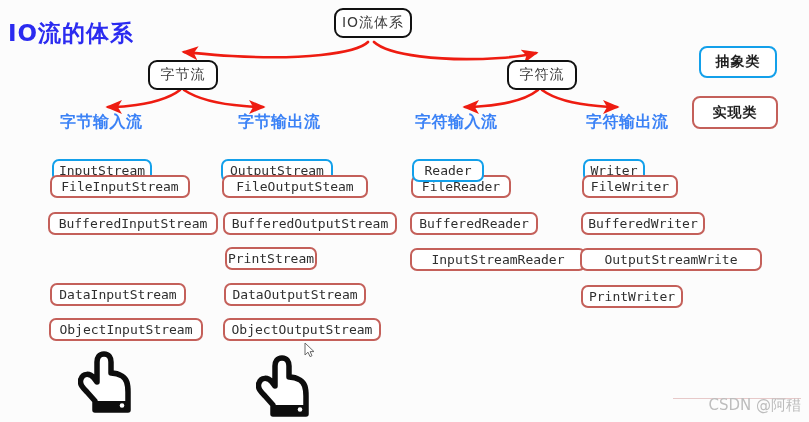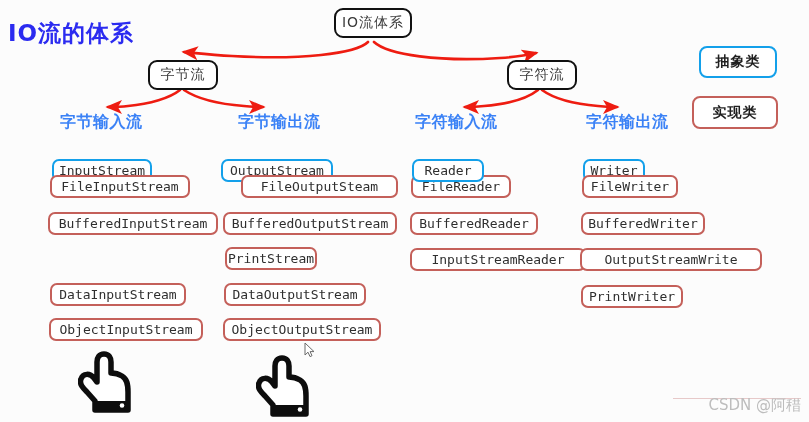--- a/index.html
+++ b/index.html
@@ -177,21 +177,21 @@
   <div class="caption" style="left:415px; top:112px;">字符输入流</div>
   <div class="caption" style="left:586px; top:112px;">字符输出流</div>
 
   <div class="chip abstract" style="left:52px; top:139px; width:100px;">InputStream</div>
   <div class="chip impl" style="left:50px; top:175px; width:140px;">FileInputStream</div>
   <div class="chip impl" style="left:48px; top:212px; width:170px;">BufferedInputStream</div>
   <div class="chip impl" style="left:50px; top:283px; width:136px;">DataInputStream</div>
   <div class="chip impl" style="left:49px; top:318px; width:154px;">ObjectInputStream</div>
 
   <div class="chip abstract" style="left:221px; top:139px; width:112px;">OutputStream</div>
-  <div class="chip impl" style="left:222px; top:175px; width:157px;margin-left:19px;">FileOutputSteam</div>
+  <div class="chip impl" style="left:222px; top:175px; width:146px;">FileOutputSteam</div>
   <div class="chip impl" style="left:223px; top:212px; width:174px;">BufferedOutputStream</div>
   <div class="chip impl" style="left:225px; top:247px; width:92px;">PrintStream</div>
   <div class="chip impl" style="left:224px; top:283px; width:142px;">DataOutputStream</div>
   <div class="chip impl" style="left:223px; top:318px; width:158px;">ObjectOutputStream</div>
 
   <div class="chip impl" style="left:411px; top:175px; width:100px;">FileReader</div>
   <div class="chip abstract" style="left:412px; top:139px; width:72px;">Reader</div>
   <div class="chip impl" style="left:410px; top:212px; width:128px;">BufferedReader</div>
   <div class="chip impl" style="left:410px; top:248px; width:176px;">InputStreamReader</div>
 

